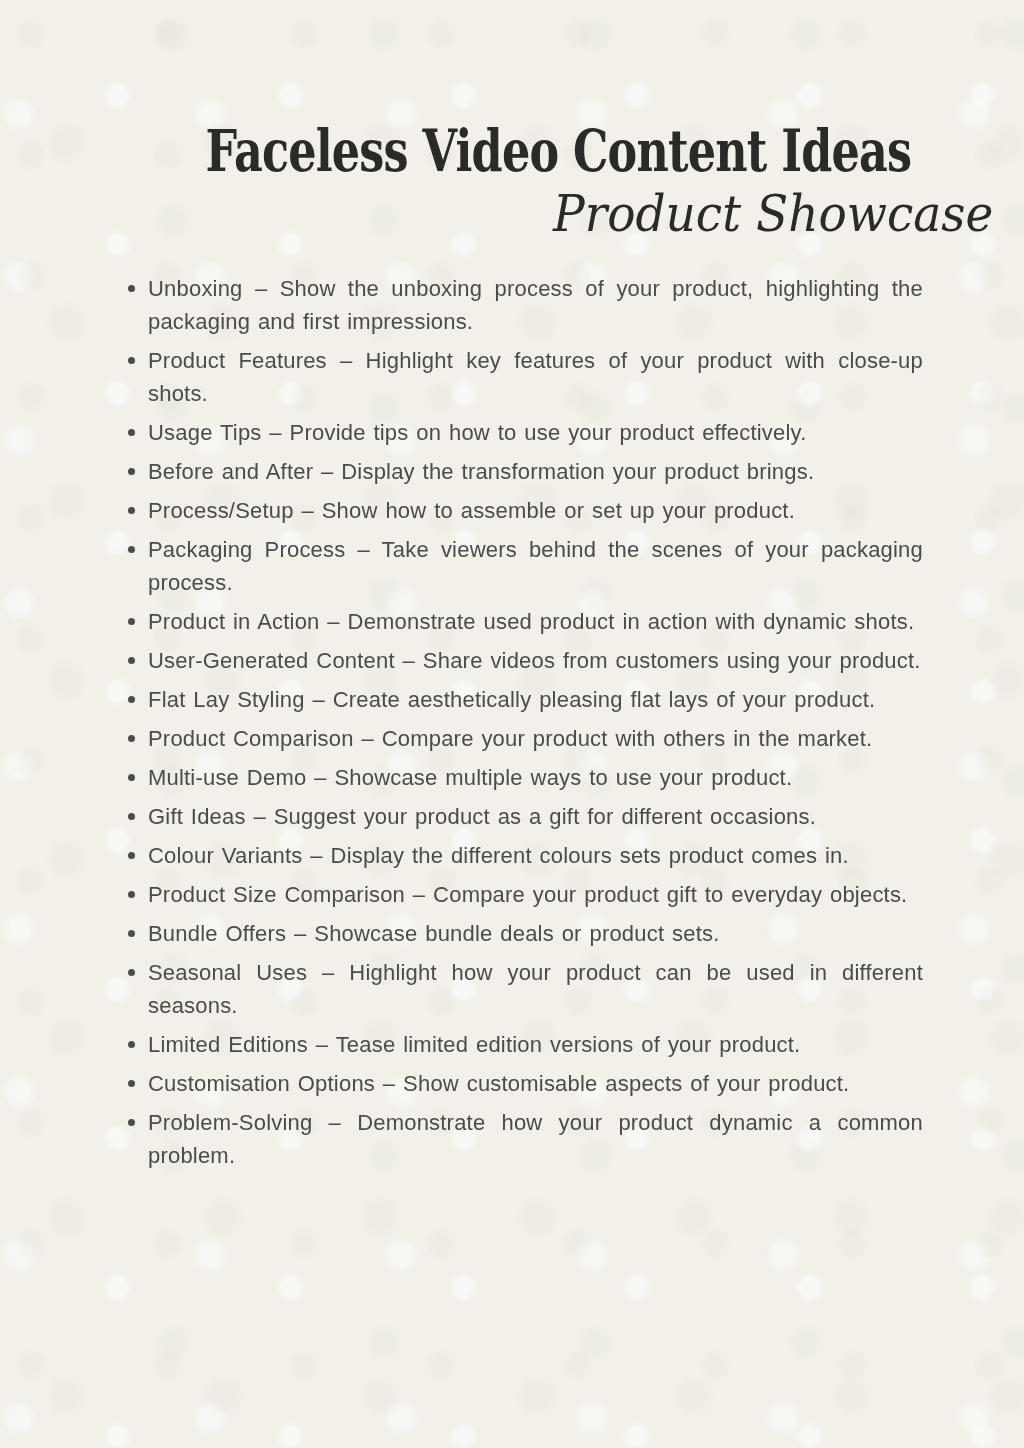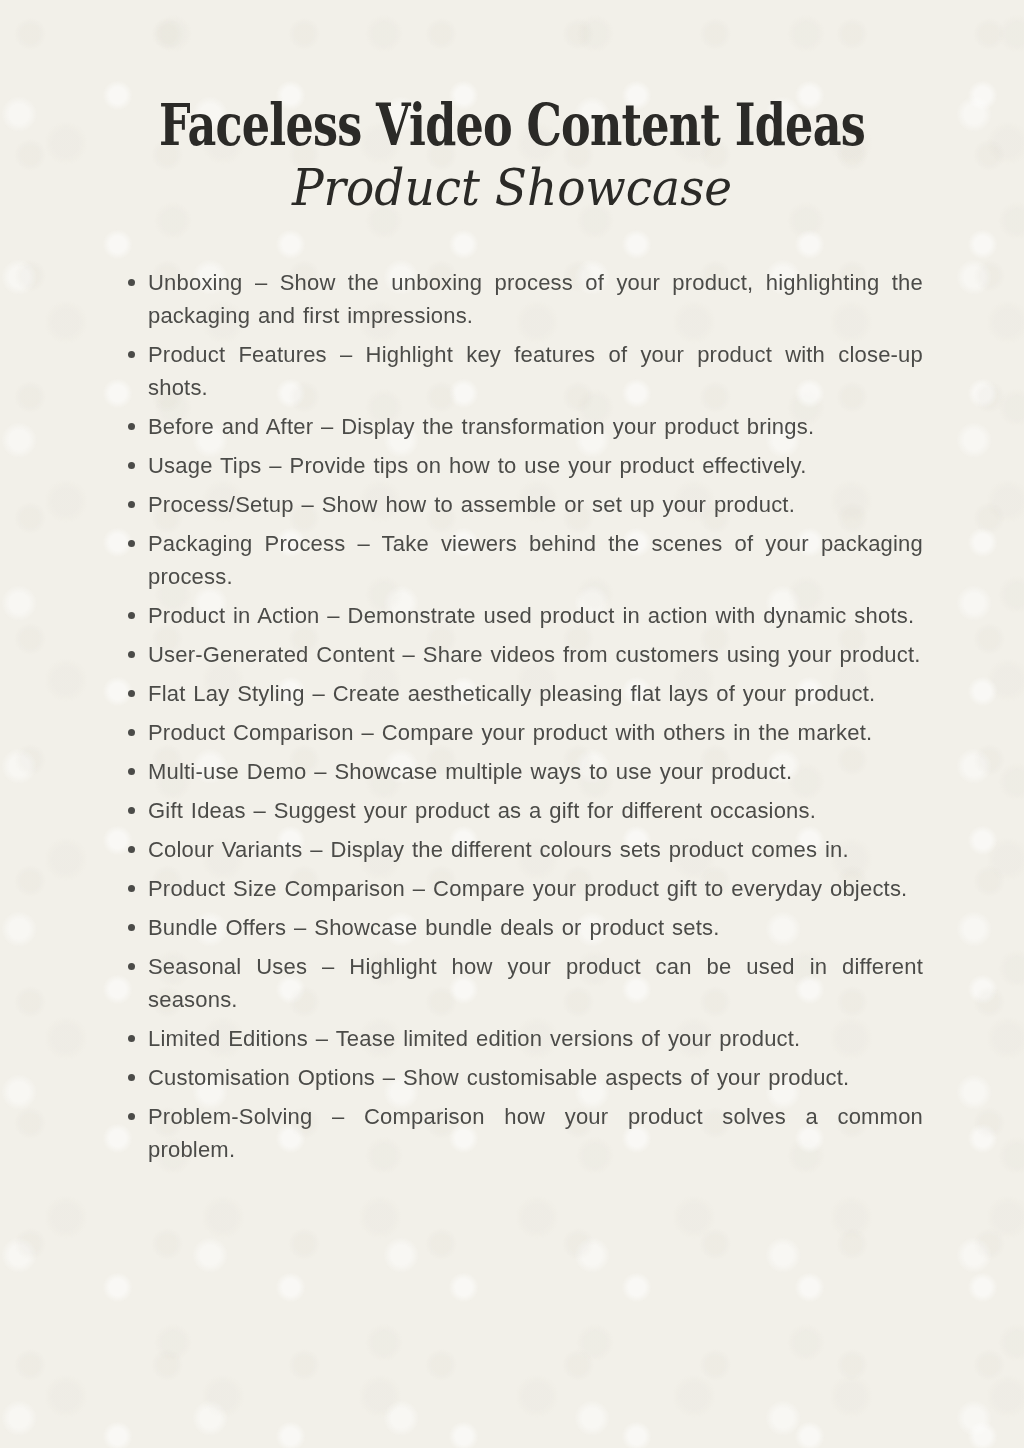--- a/index.html
+++ b/index.html
@@ -23,22 +23,22 @@
     
     background-image:
       radial-gradient(circle at 22% 28%, rgba(148, 138, 112, 0.045) 0 9px, rgba(148,138,112,0) 16px),
       radial-gradient(circle at 68% 64%, rgba(255, 255, 255, 0.55) 0 8px, rgba(255,255,255,0) 15px),
       radial-gradient(circle at 82% 18%, rgba(148, 138, 112, 0.035) 0 11px, rgba(148,138,112,0) 19px),
       radial-gradient(circle at 42% 80%, rgba(148, 138, 112, 0.03) 0 13px, rgba(148,138,112,0) 22px),
       radial-gradient(circle at 10% 70%, rgba(255, 255, 255, 0.45) 0 10px, rgba(255,255,255,0) 18px);
     background-size: 137px 121px, 173px 149px, 211px 187px, 157px 179px, 191px 163px;
   }
   .header {
-    padding-top: 92px;
-    text-align: center;
+    padding-top: 118px;
+    text-align: right;
   }
   .title {
     font-family: "DejaVu Serif", "Liberation Serif", serif;
     font-weight: 700;
     font-size: 57px;
     line-height: 1.16;
     color: var(--heading-color);
     letter-spacing: -1px;
     transform: scaleX(0.78);
     transform-origin: 50% 50%;
@@ -51,21 +51,21 @@
     font-size: 50px;
     line-height: 1.12;
     margin-top: 2px;
     color: var(--heading-color);
     transform: scaleX(0.94);
     transform-origin: 50% 50%;
     white-space: nowrap;
   }
   .content-list {
     list-style: none;
-    margin: 50px 0 0 128px;
+    margin: 30px 0 0 128px;
     width: 795px;
   }
   .content-list li {
     display: flex;
     align-items: flex-start;
     margin-bottom: 6px;
   }
   .bullet {
     flex: none;
     width: 7px;
@@ -97,25 +97,25 @@
     <li>
       <span class="bullet"></span>
       <span class="item-text">Unboxing – Show the unboxing process of your product, highlighting the packaging and first impressions.</span>
     </li>
     <li>
       <span class="bullet"></span>
       <span class="item-text">Product Features – Highlight key features of your product with close-up shots.</span>
     </li>
     <li>
       <span class="bullet"></span>
-      <span class="item-text">Before and After – Display the transformation your product brings.</span>
+      <span class="item-text">Usage Tips – Provide tips on how to use your product effectively.</span>
     </li>
     <li>
       <span class="bullet"></span>
-      <span class="item-text">Usage Tips – Provide tips on how to use your product effectively.</span>
+      <span class="item-text">Before and After – Display the transformation your product brings.</span>
     </li>
     <li>
       <span class="bullet"></span>
       <span class="item-text">Process/Setup – Show how to assemble or set up your product.</span>
     </li>
     <li>
       <span class="bullet"></span>
       <span class="item-text">Packaging Process – Take viewers behind the scenes of your packaging process.</span>
     </li>
     <li>
@@ -161,16 +161,16 @@
     <li>
       <span class="bullet"></span>
       <span class="item-text">Limited Editions – Tease limited edition versions of your product.</span>
     </li>
     <li>
       <span class="bullet"></span>
       <span class="item-text">Customisation Options – Show customisable aspects of your product.</span>
     </li>
     <li>
       <span class="bullet"></span>
-      <span class="item-text">Problem-Solving – Comparison how your product solves a common problem.</span>
+      <span class="item-text">Problem-Solving – Demonstrate how your product dynamic a common problem.</span>
     </li>
   </ul>
 </main>
 
 </body></html>

